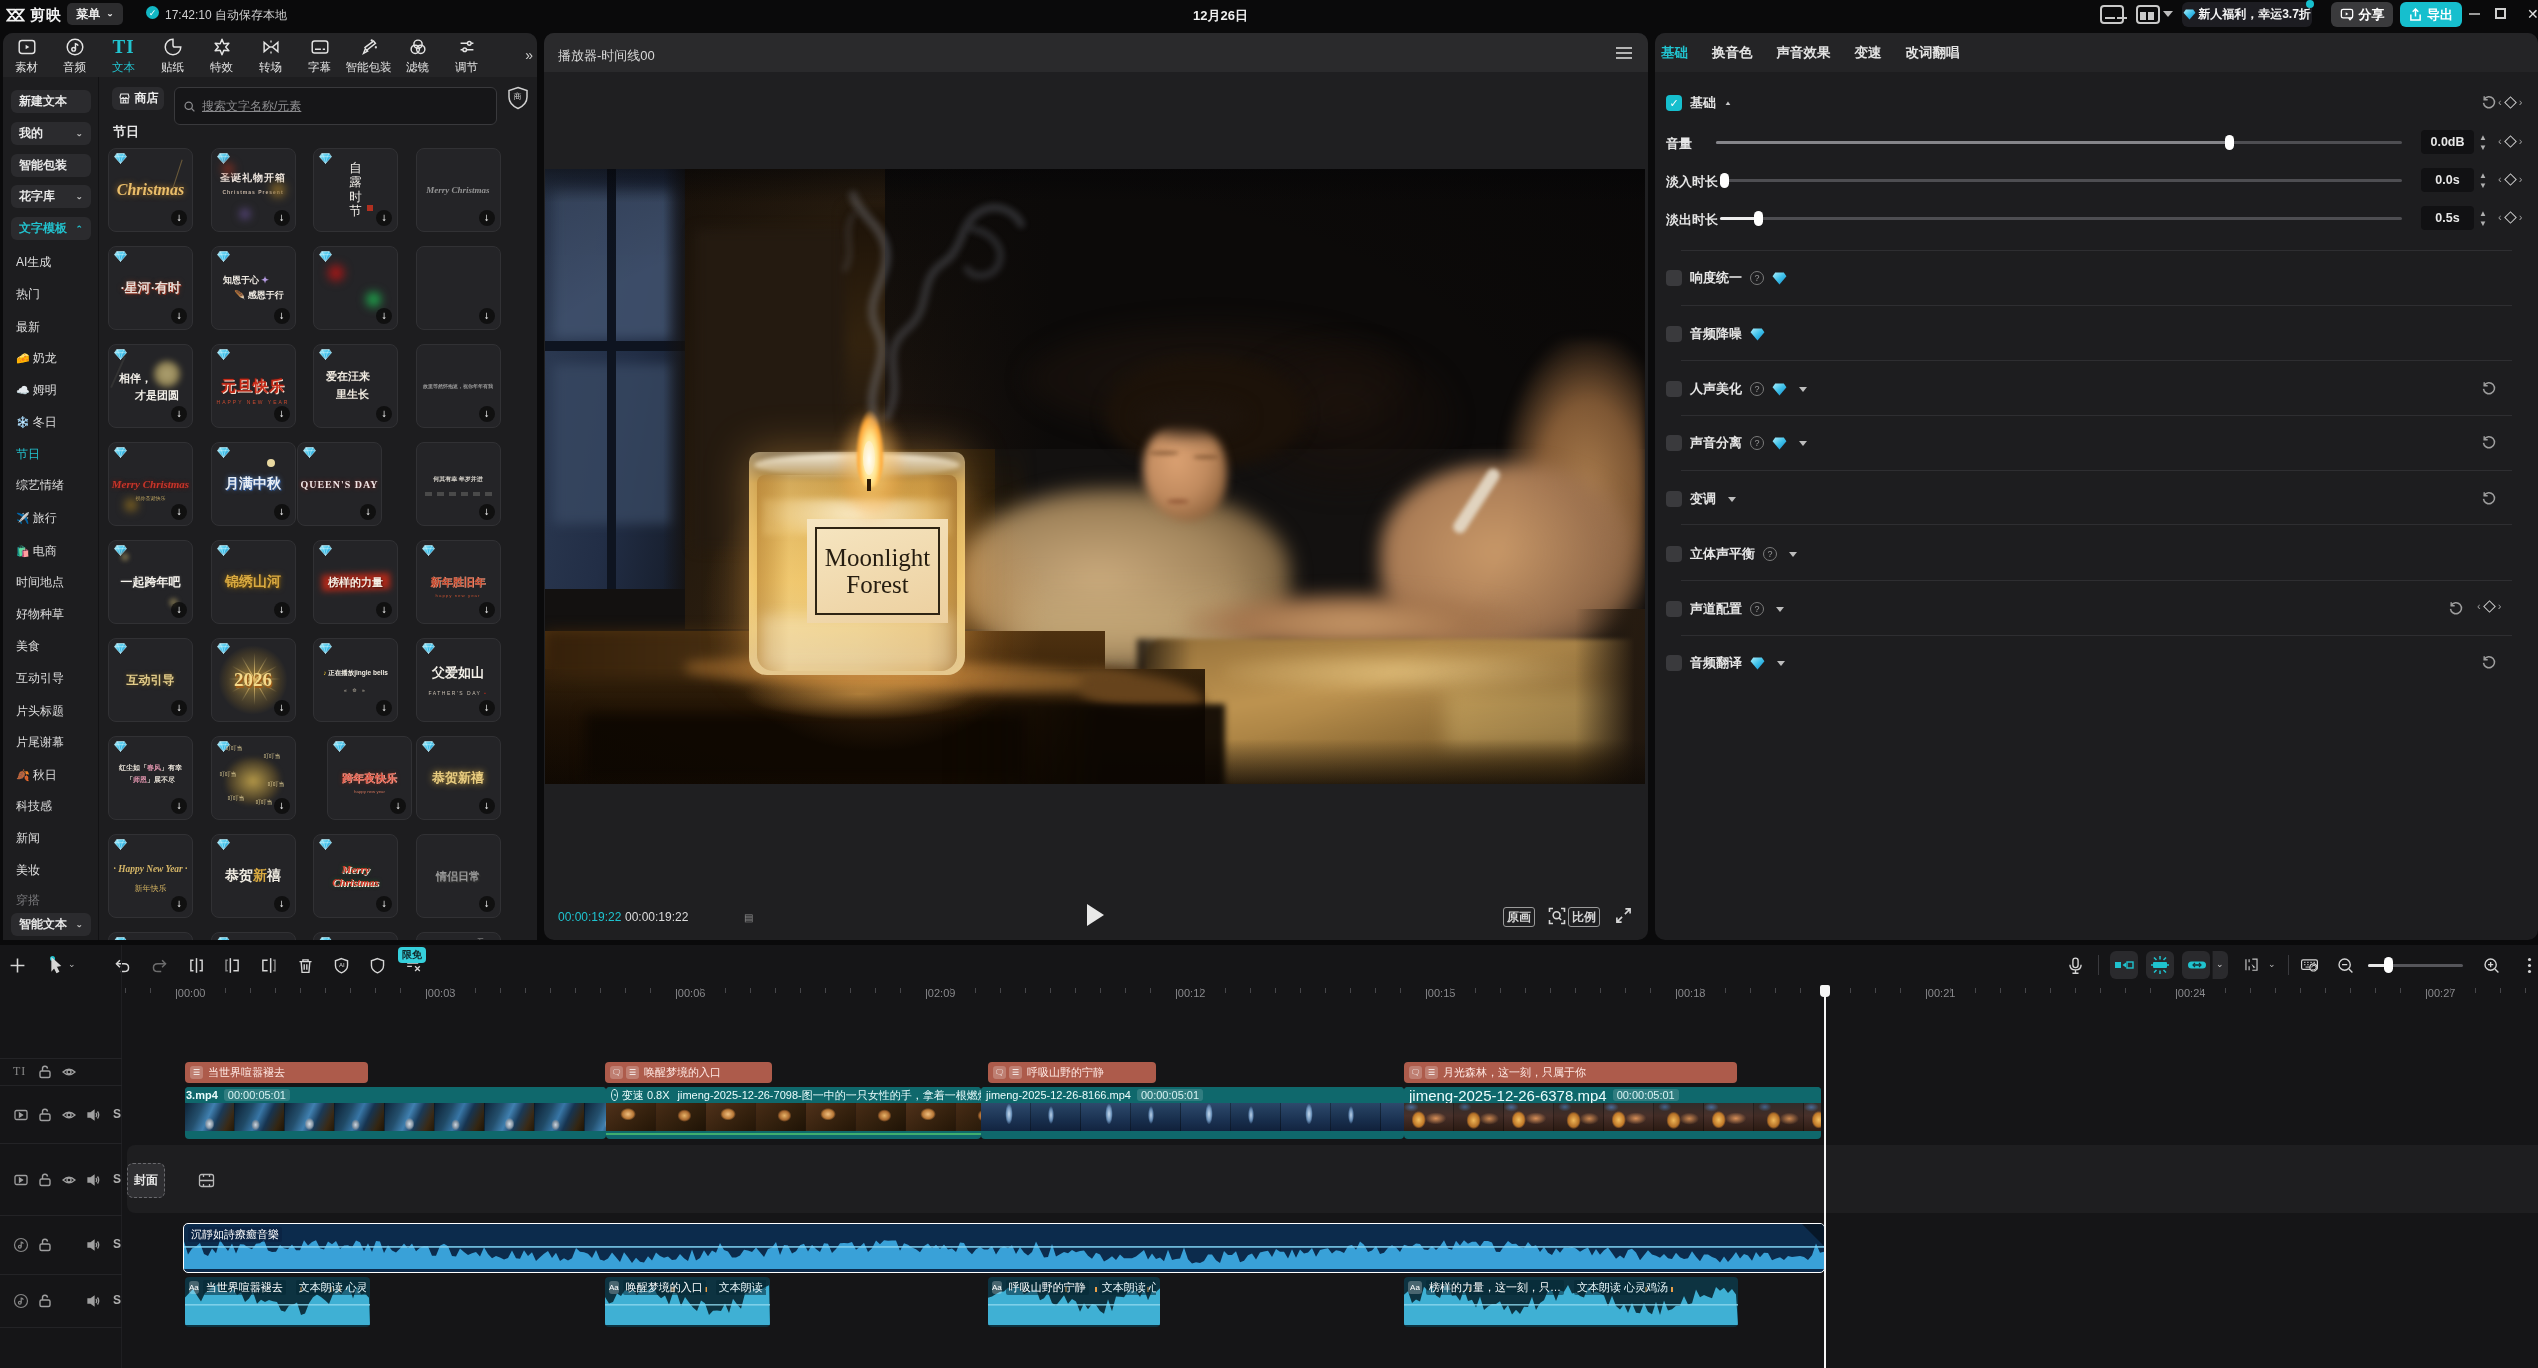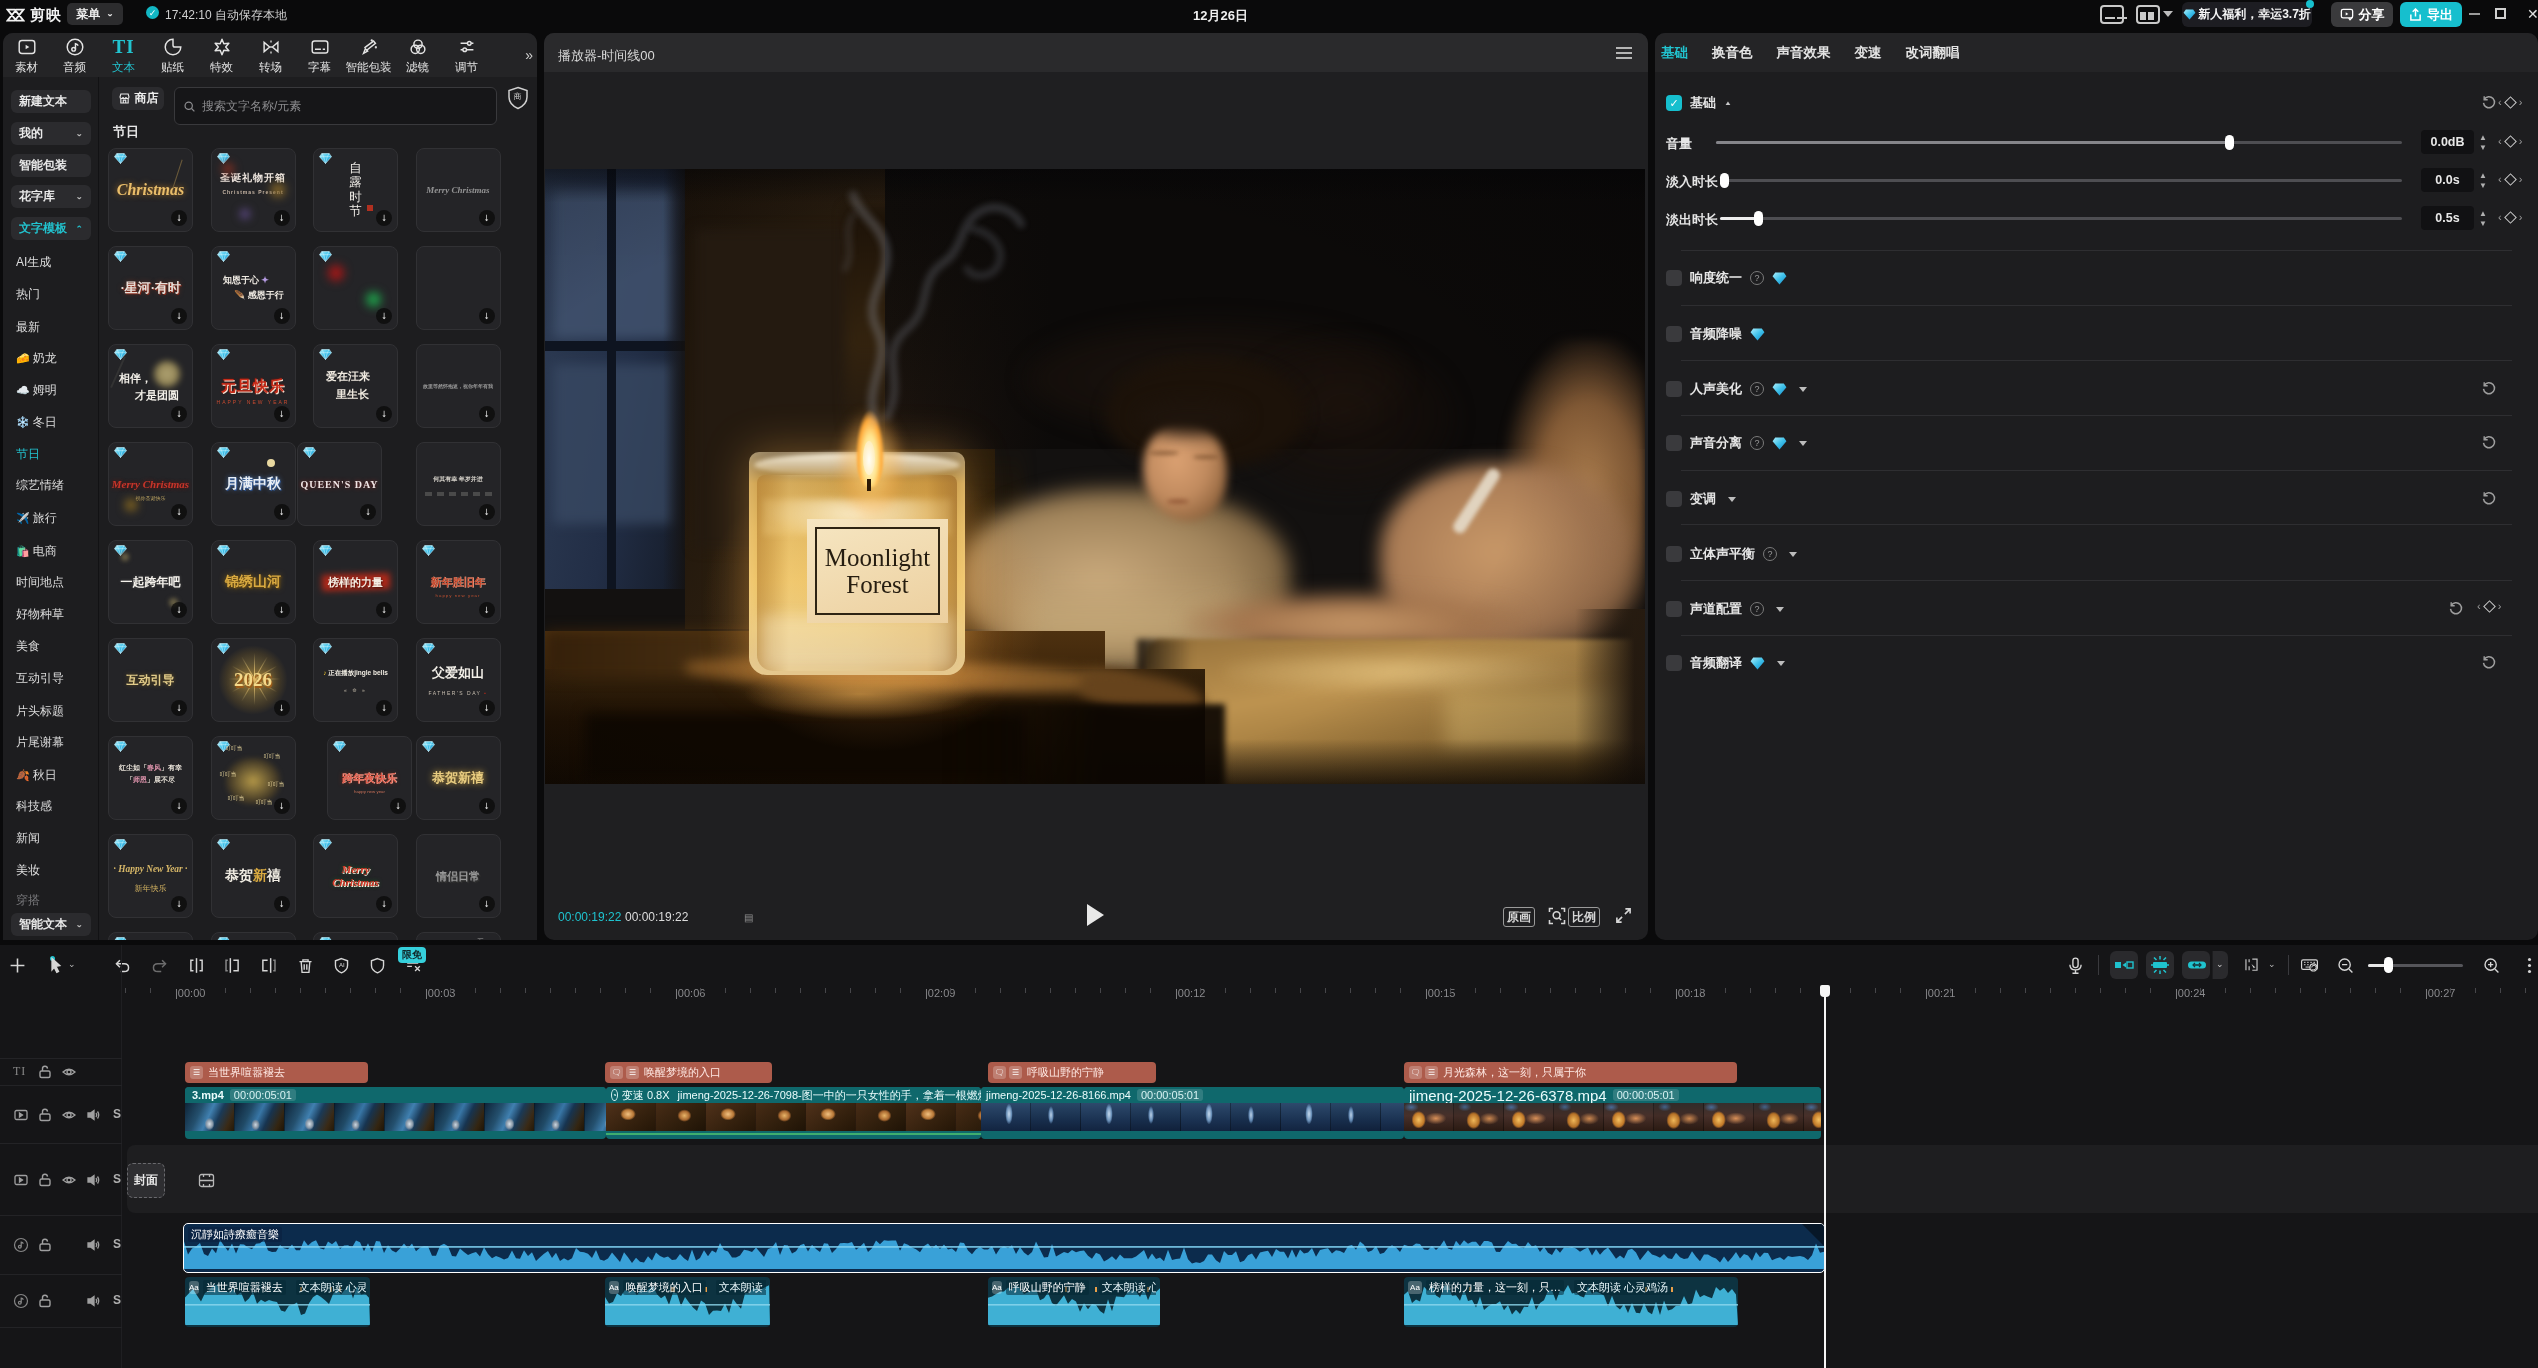--- a/index.html
+++ b/index.html
@@ -46,21 +46,21 @@
 #sidebar { position:absolute; left:0; top:44px; width:96px; height:863px; background:#1d1d1f; border-right:1px solid #121214; }
 .sbtn { position:absolute; left:8px; width:80px; height:23px; background:#2b2b2e; border-radius:6px; color:#e9e9e9; font-size:12px; font-weight:bold; display:flex; align-items:center; padding:0 8px; }
 .sbtn .cv { margin-left:auto; font-size:9px; color:#bdbdbd; transform:scaleY(.8); }
 .sitem { position:absolute; left:0; width:96px; height:30px; color:#dddddd; font-size:12px; display:flex; align-items:center; padding-left:13px; white-space:nowrap; }
 .sitem.on { color:#22c3cf; }
 .sitem .emoji { font-size:11px; margin-right:3px; }
 
 
 #tcontent { position:absolute; left:97px; top:44px; width:437px; height:863px; }
 .shopbtn { position:absolute; left:12px; top:10px; width:52px; height:23px; background:#2b2b2e; border-radius:6px; color:#eee; font-size:12px; font-weight:bold; display:flex; align-items:center; justify-content:center; gap:4px; }
-.searchbox { position:absolute; left:74px; top:10px; width:323px; height:23px; background:#161618; border:1px solid #39393c; border-radius:6px; color:#8b8b8e; font-size:12px; display:flex; align-items:center; padding:18px 8px; gap:6px; }
+.searchbox { position:absolute; left:74px; top:10px; width:323px; height:23px; background:#161618; border:1px solid #39393c; border-radius:6px; color:#8b8b8e; font-size:12px; display:flex; align-items:center; padding:18px 8px; gap:6px;text-decoration:underline; }
 .shield { position:absolute; left:407px; top:9px; width:22px; height:24px; color:#cfcfcf; }
 .cathead { position:absolute; left:13px; top:46px; font-size:13px; font-weight:bold; color:#e8e8e8; }
 .card { position:absolute; width:85px; height:84px; background:#242427; border:1px solid #313134; border-radius:8px; overflow:hidden; }
 .card .dl { position:absolute; right:5px; bottom:5px; width:16px; height:16px; background:rgba(10,10,10,.75); border-radius:50%; color:#ddd; font-size:9px; display:flex; align-items:center; justify-content:center; }
 .card .diam { position:absolute; left:5px; top:4px; width:13px; height:11px; }
 .card .ct { position:absolute; left:0; right:0; top:50%; transform:translateY(-50%); text-align:center; font-weight:bold; }
 
 
 #playerhead { position:absolute; left:14px; top:14px; font-size:13px; color:#d8d8d8; }
 .pmenu { position:absolute; right:16px; top:14px; width:16px; height:12px; border-top:2px solid #b5b5b5; border-bottom:2px solid #b5b5b5; }
@@ -1146,21 +1146,21 @@
           <span style="display:inline-flex;width:13px;height:13px;background:rgba(255,255,255,.22);border-radius:3px;margin-right:3px;align-items:center;justify-content:center;font-size:8px;color:#fff">🗨</span>
           <span style="display:inline-flex;width:13px;height:13px;background:rgba(255,255,255,.22);border-radius:3px;margin-right:5px;align-items:center;justify-content:center;font-size:8px;color:#fff">☰</span>
           <span style="font-size:11px;color:#ffe9e4">呼吸山野的宁静</span>
         </div>
         <div class="clip" style="left:1404px;top:117px;width:333px;height:21px;background:#ad5b4b;display:flex;align-items:center;padding-left:5px;white-space:nowrap">
           <span style="display:inline-flex;width:13px;height:13px;background:rgba(255,255,255,.22);border-radius:3px;margin-right:3px;align-items:center;justify-content:center;font-size:8px;color:#fff">🗨</span>
           <span style="display:inline-flex;width:13px;height:13px;background:rgba(255,255,255,.22);border-radius:3px;margin-right:5px;align-items:center;justify-content:center;font-size:8px;color:#fff">☰</span>
           <span style="font-size:11px;color:#ffe9e4">月光森林，这一刻，只属于你</span>
         </div>
         <div class="clip" style="left:185px;top:142px;width:421px;height:52px;background:#0f686c">
-          <div style="position:absolute;left:0;top:0;width:100%;height:16px;background:#0f686c;display:flex;align-items:center;padding-left:7px;white-space:nowrap;z-index:2;overflow:hidden">
+          <div style="position:absolute;left:0;top:0;width:100%;height:16px;background:#0f686c;display:flex;align-items:center;padding-left:1px;white-space:nowrap;z-index:2;overflow:hidden">
             <span style="font-size:11px;color:#eafcfc;font-weight:bold">3.mp4</span>
             <span style="font-size:11px;color:#d7f2f2;background:rgba(255,255,255,.14);border-radius:3px;padding:0 4px;margin-left:6px">00:00:05:01</span>
           </div>
           <div style="position:absolute;left:0;top:16px;width:100%;height:28px;overflow:hidden">
             <div style="position:absolute;left:0px;top:0;width:50px;height:100%;background:radial-gradient(ellipse 8px 10px at 50% 75%,#d8e0e8 0%,#8898a8 40%,rgba(100,110,125,0) 62%),linear-gradient(115deg,#0e2438 0%,#24506e 30%,#4080b0 48%,#1a3a58 65%,#3a2a16 85%,#241808 100%);border-right:1px solid rgba(0,0,0,.35)"></div>
             <div style="position:absolute;left:50px;top:0;width:50px;height:100%;background:radial-gradient(ellipse 7px 9px at 42% 78%,#ccd6e0 0%,#7e8e9e 40%,rgba(100,110,125,0) 62%),linear-gradient(115deg,#0c2034 0%,#204a66 30%,#3876a6 48%,#173450 65%,#342612 85%,#1f1406 100%);border-right:1px solid rgba(0,0,0,.35)"></div>
             <div style="position:absolute;left:100px;top:0;width:50px;height:100%;background:radial-gradient(ellipse 8px 10px at 50% 75%,#d8e0e8 0%,#8898a8 40%,rgba(100,110,125,0) 62%),linear-gradient(115deg,#0e2438 0%,#24506e 30%,#4080b0 48%,#1a3a58 65%,#3a2a16 85%,#241808 100%);border-right:1px solid rgba(0,0,0,.35)"></div>
             <div style="position:absolute;left:150px;top:0;width:50px;height:100%;background:radial-gradient(ellipse 7px 9px at 42% 78%,#ccd6e0 0%,#7e8e9e 40%,rgba(100,110,125,0) 62%),linear-gradient(115deg,#0c2034 0%,#204a66 30%,#3876a6 48%,#173450 65%,#342612 85%,#1f1406 100%);border-right:1px solid rgba(0,0,0,.35)"></div>
             <div style="position:absolute;left:200px;top:0;width:50px;height:100%;background:radial-gradient(ellipse 8px 10px at 50% 75%,#d8e0e8 0%,#8898a8 40%,rgba(100,110,125,0) 62%),linear-gradient(115deg,#0e2438 0%,#24506e 30%,#4080b0 48%,#1a3a58 65%,#3a2a16 85%,#241808 100%);border-right:1px solid rgba(0,0,0,.35)"></div>
             <div style="position:absolute;left:250px;top:0;width:50px;height:100%;background:radial-gradient(ellipse 7px 9px at 42% 78%,#ccd6e0 0%,#7e8e9e 40%,rgba(100,110,125,0) 62%),linear-gradient(115deg,#0c2034 0%,#204a66 30%,#3876a6 48%,#173450 65%,#342612 85%,#1f1406 100%);border-right:1px solid rgba(0,0,0,.35)"></div>

